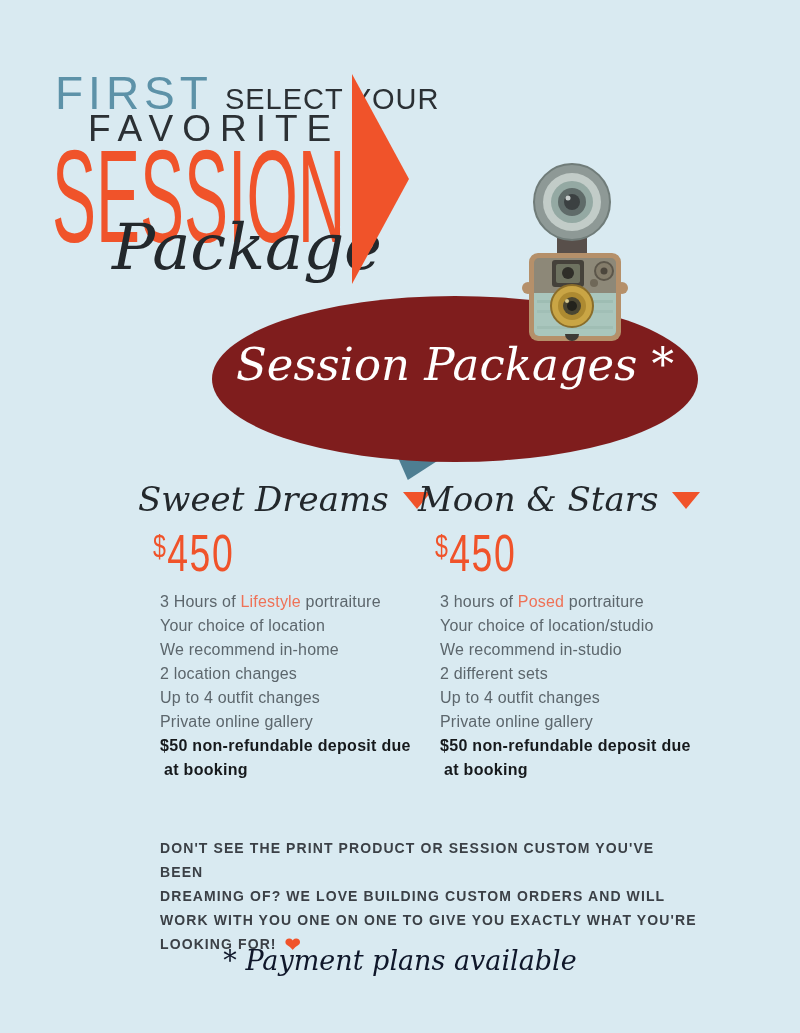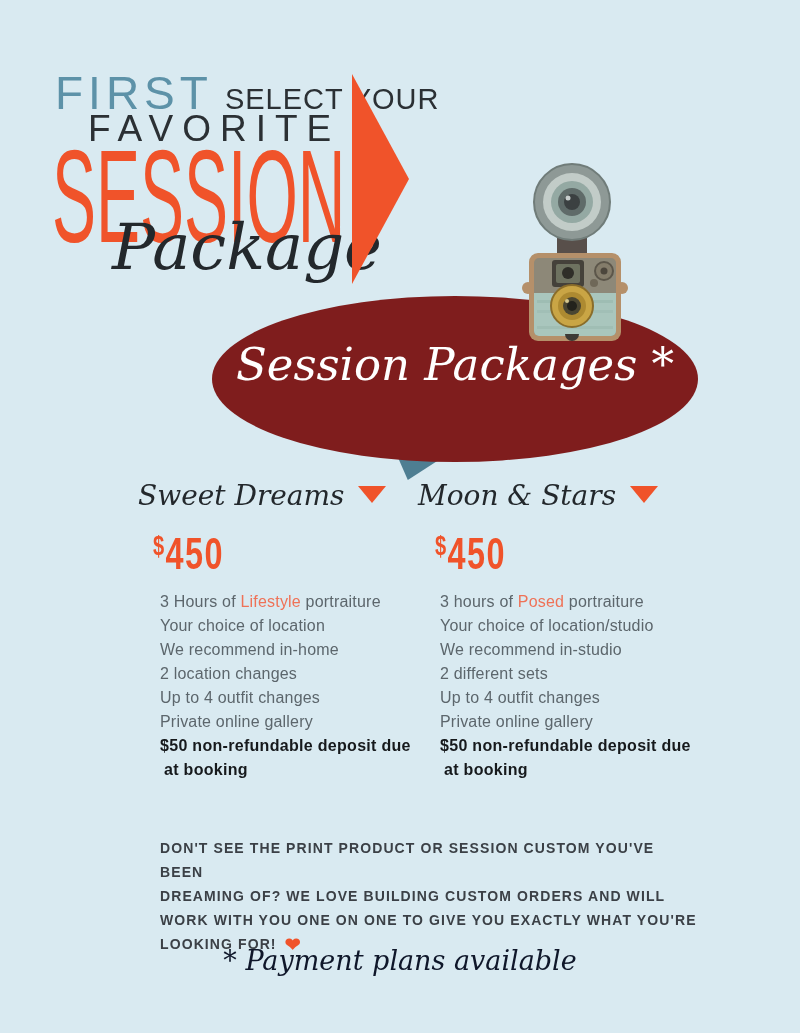--- a/index.html
+++ b/index.html
@@ -27,26 +27,26 @@
     background:#7f1d1d;border-radius:50%;z-index:1;}
   .bubble-tail{position:absolute;left:388px;top:446px;width:62px;height:34px;
     background:#4e7e92;clip-path:polygon(8% 0,100% 20%,32% 100%);z-index:1;}
   .bubble-title{position:absolute;left:0;top:42px;width:100%;text-align:center;
     font-family:"DejaVu Serif",serif;font-style:italic;font-size:45px;color:#ffffff;
     white-space:nowrap;}
   
   .camera{position:absolute;left:505px;top:150px;z-index:2;}
   
   .pkg-name{position:absolute;top:479px;font-family:"DejaVu Serif",serif;font-style:italic;
-    font-size:28px;color:#23282c;white-space:nowrap;z-index:2;}
+    font-size:34px;color:#23282c;white-space:nowrap;z-index:2;}
   .pkg-name.left{left:138px;} .pkg-name.right{left:418px;}
   .tri{display:inline-block;width:0;height:0;border-left:14px solid transparent;
     border-right:14px solid transparent;border-top:17px solid #f0532a;margin-left:14px;
     vertical-align:2px;}
-  .pkg-price{position:absolute;top:516px;color:#f0532a;font-weight:700;font-size:45px;
+  .pkg-price{position:absolute;top:516px;color:#f0532a;font-weight:400;font-size:52px;
     line-height:60px;white-space:nowrap;z-index:2;}
   .pkg-price .inner{display:inline-block;transform:scale(0.72,1);transform-origin:top left;
     letter-spacing:2px;}
   .pkg-price .dollar{font-size:0.62em;vertical-align:14px;}
   .pkg-price.left{left:153px;} .pkg-price.right{left:435px;}
   .pkg-list{position:absolute;top:590px;width:285px;font-size:16px;line-height:24px;
     color:#5c666c;letter-spacing:0.2px;z-index:2;}
   .pkg-list.left{left:160px;} .pkg-list.right{left:440px;}
   .feature-highlight{color:#ef7257;}
   .deposit{font-weight:bold;color:#16191c;letter-spacing:0.3px;}

